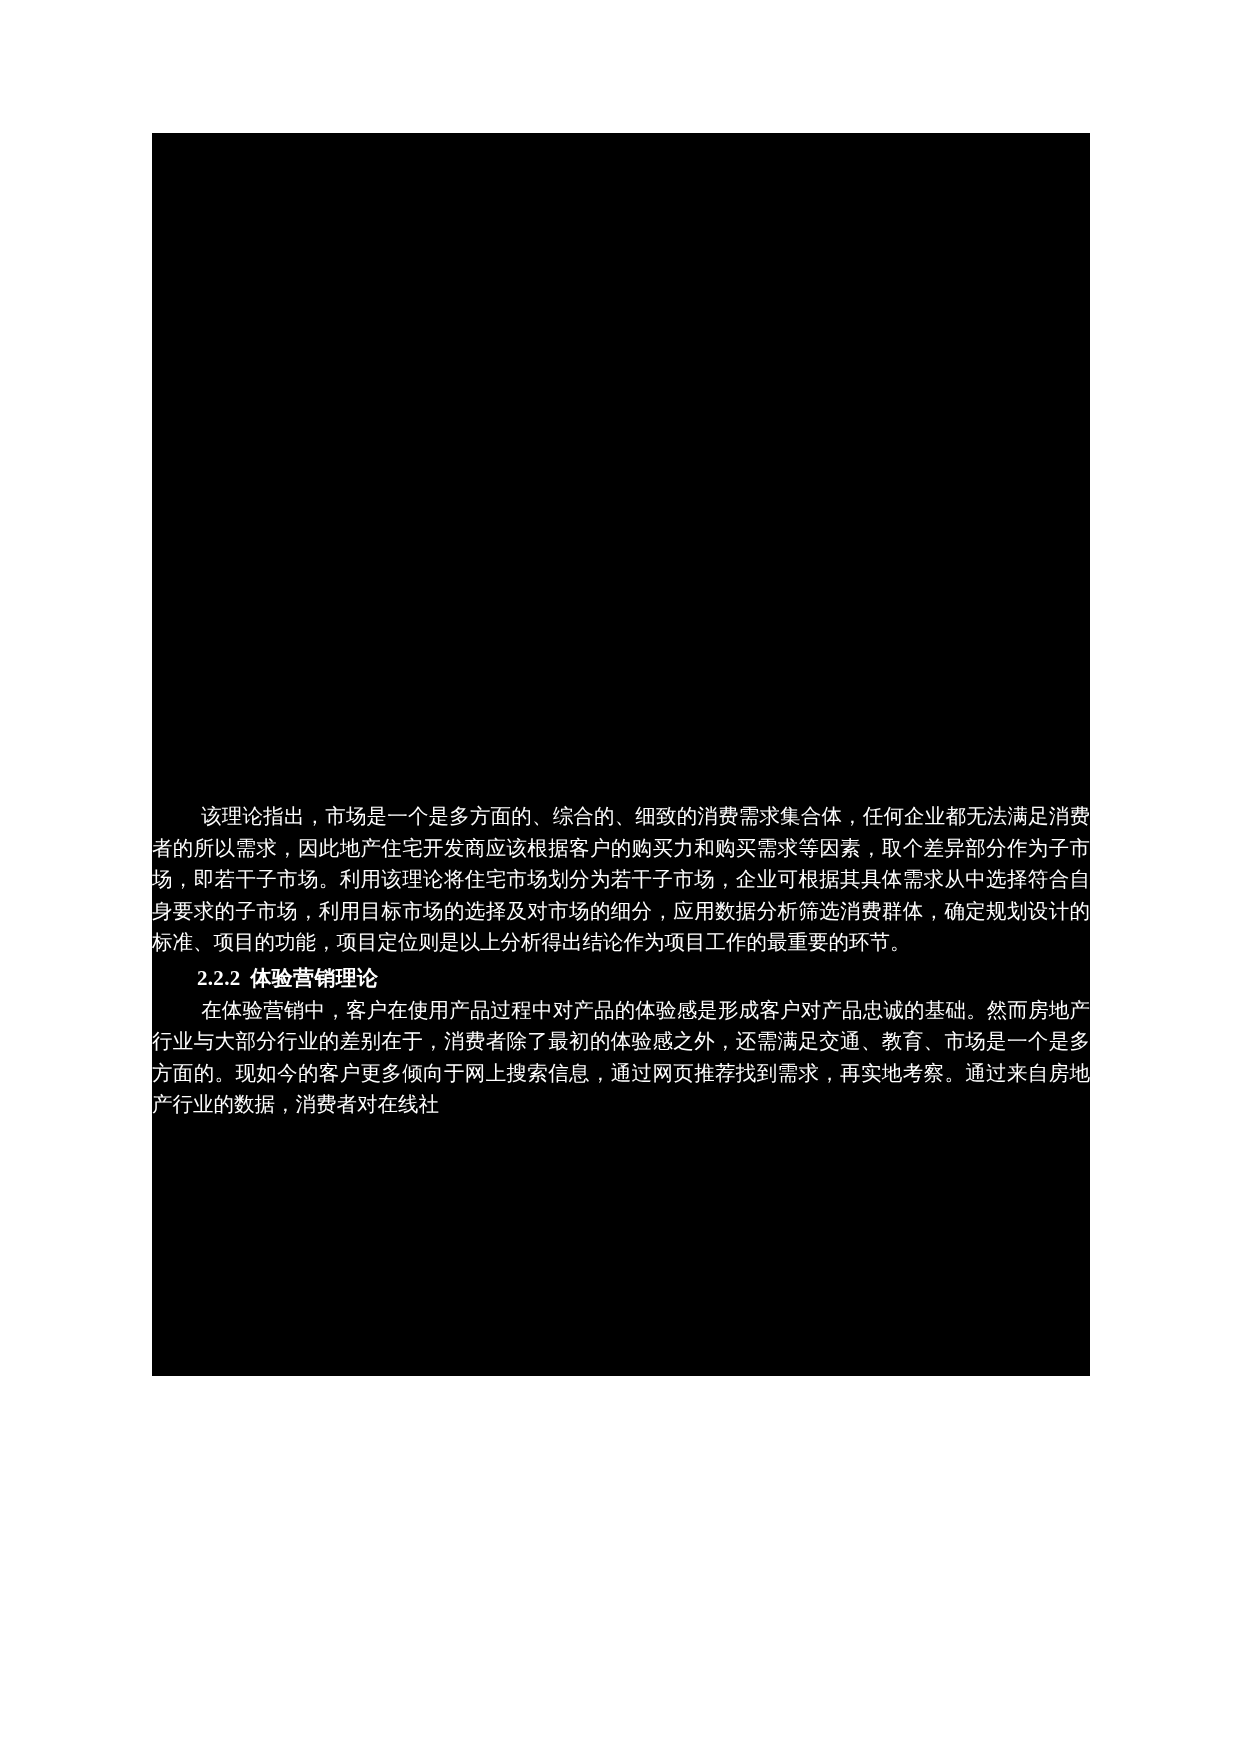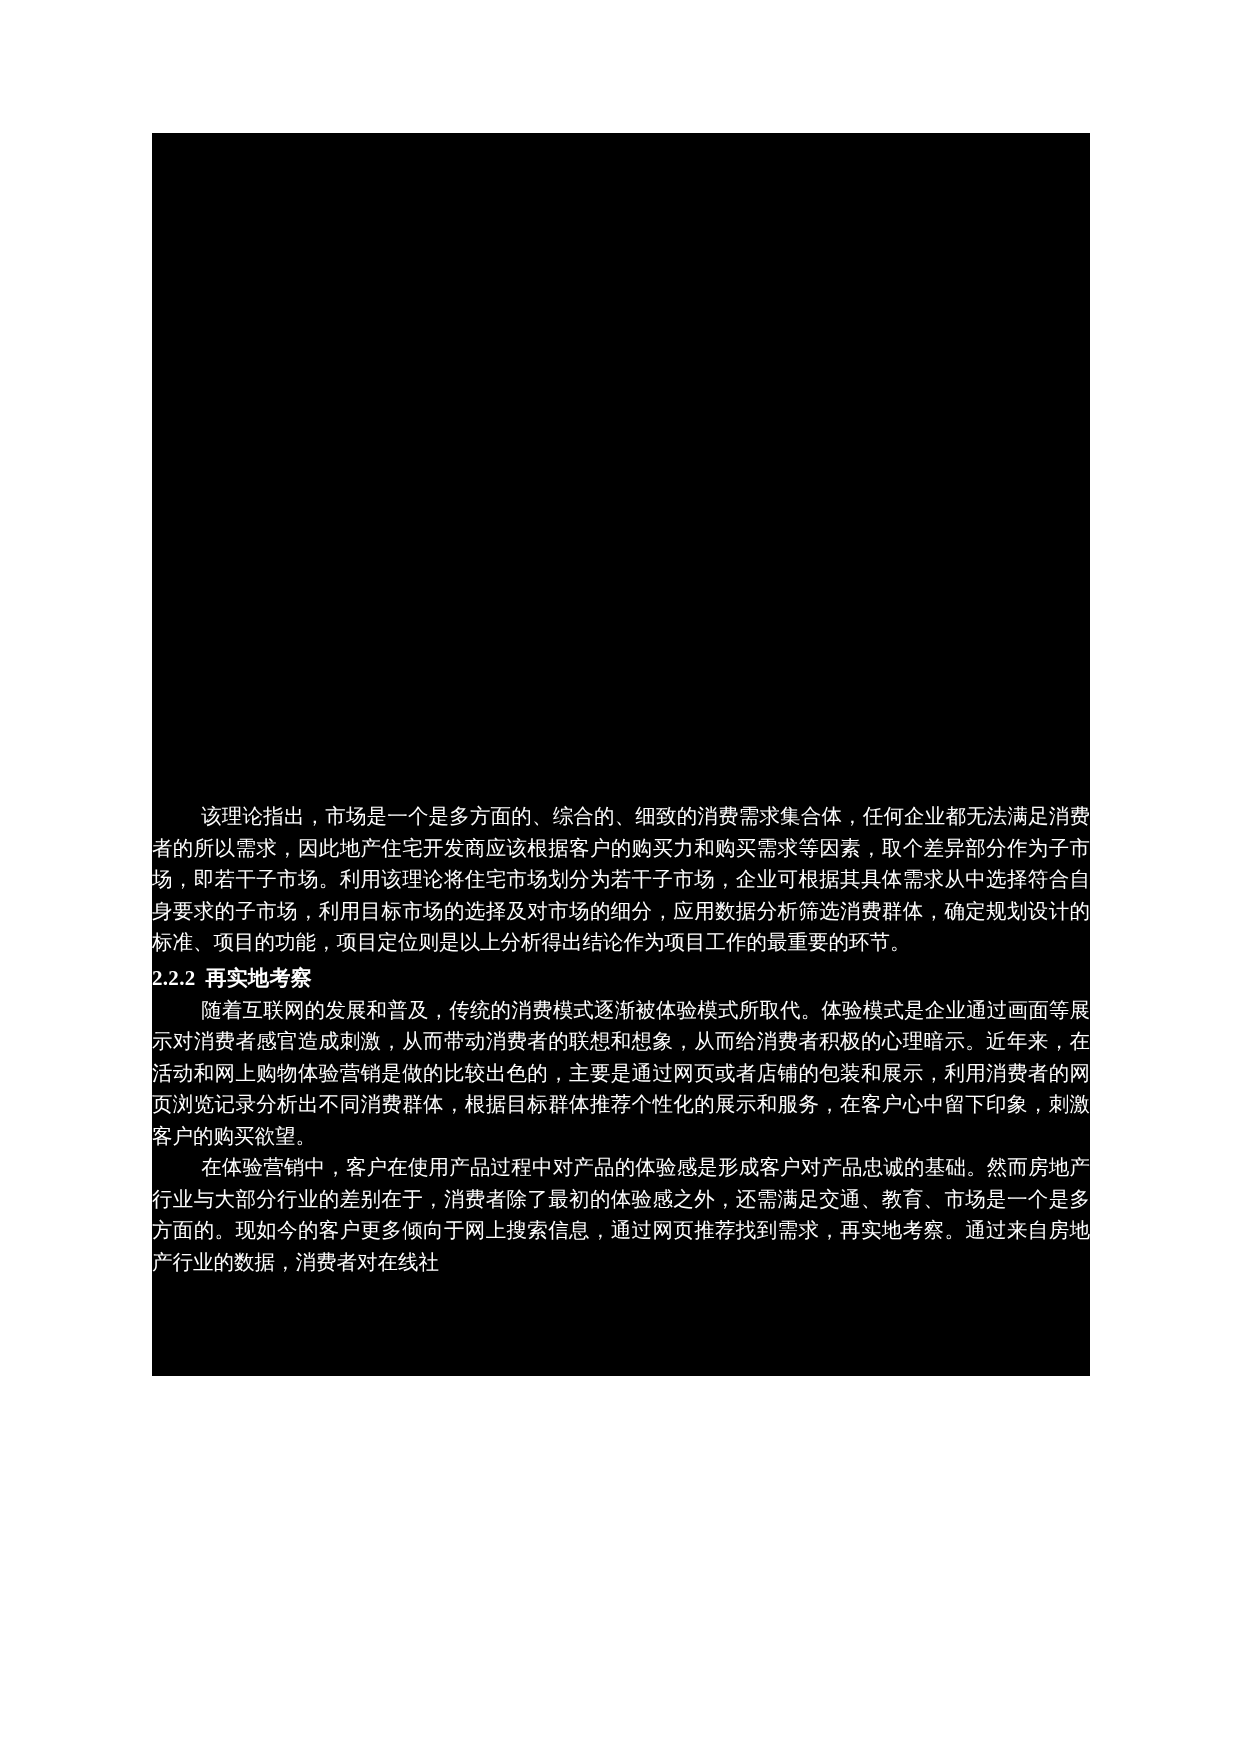--- a/index.html
+++ b/index.html
@@ -50,33 +50,33 @@
     margin: 2px 0 0 0;
     font-weight: bold;
     font-size: 21px;
     line-height: 33px;
     font-family: "Liberation Sans", sans-serif;
     letter-spacing: 0.3px;
   }
   .heading .num {
     font-family: "Liberation Serif", serif;
     margin-right: 10px;
+    padding-left: 45px;
   }
 </style>
 </head>
 <body>
 
 <div class="page">
 
   <div class="doc-block"></div>
 
   <div class="text-area">
     <p class="indent">该理论指出，市场是一个是多方面的、综合的、细致的消费需求集合体，任何企业都无法满足消费者的所以需求，因此地产住宅开发商应该根据客户的购买力和购买需求等因素，取个差异部分作为子市场，即若干子市场。利用该理论将住宅市场划分为若干子市场，企业可根据其具体需求从中选择符合自身要求的子市场，利用目标市场的选择及对市场的细分，应用数据分析筛选消费群体，确定规划设计的标准、项目的功能，项目定位则是以上分析得出结论作为项目工作的最重要的环节。</p>
 
     <div class="heading">
-      <span class="num">2.2.2</span><span>再实地考察</span>
+      <span class="num">2.2.2</span><span>体验营销理论</span>
     </div>
 
-    <p class="indent">随着互联网的发展和普及，传统的消费模式逐渐被体验模式所取代。体验模式是企业通过画面等展示对消费者感官造成刺激，从而带动消费者的联想和想象，从而给消费者积极的心理暗示。近年来，在活动和网上购物体验营销是做的比较出色的，主要是通过网页或者店铺的包装和展示，利用消费者的网页浏览记录分析出不同消费群体，根据目标群体推荐个性化的展示和服务，在客户心中留下印象，刺激客户的购买欲望。</p>
     <p class="indent">在体验营销中，客户在使用产品过程中对产品的体验感是形成客户对产品忠诚的基础。然而房地产行业与大部分行业的差别在于，消费者除了最初的体验感之外，还需满足交通、教育、市场是一个是多方面的。现如今的客户更多倾向于网上搜索信息，通过网页推荐找到需求，再实地考察。通过来自房地产行业的数据，消费者对在线社</p>
   </div>
 
 </div>
 
 </body></html>

